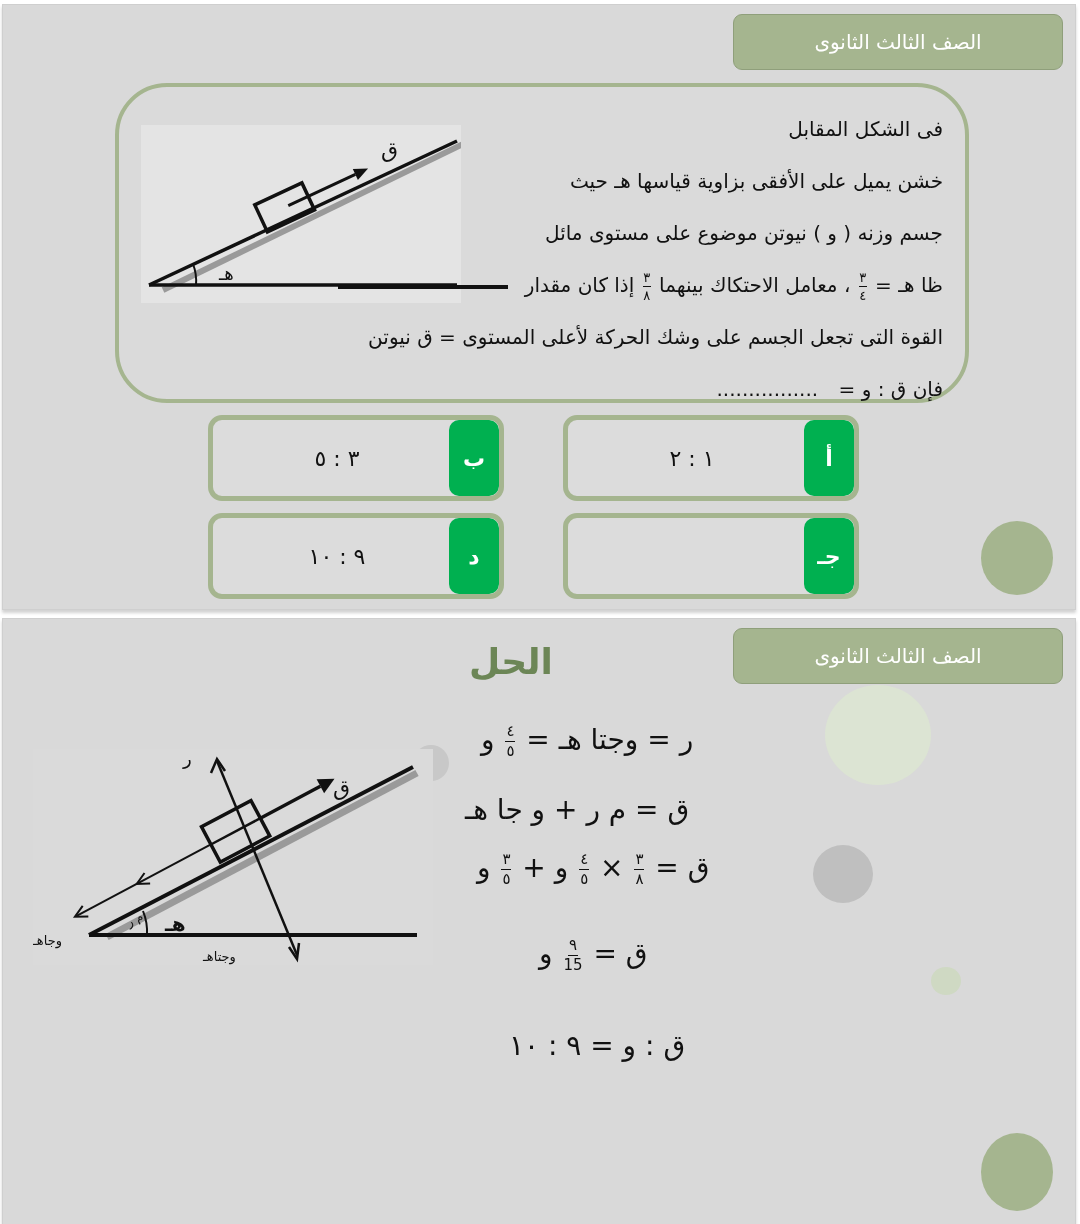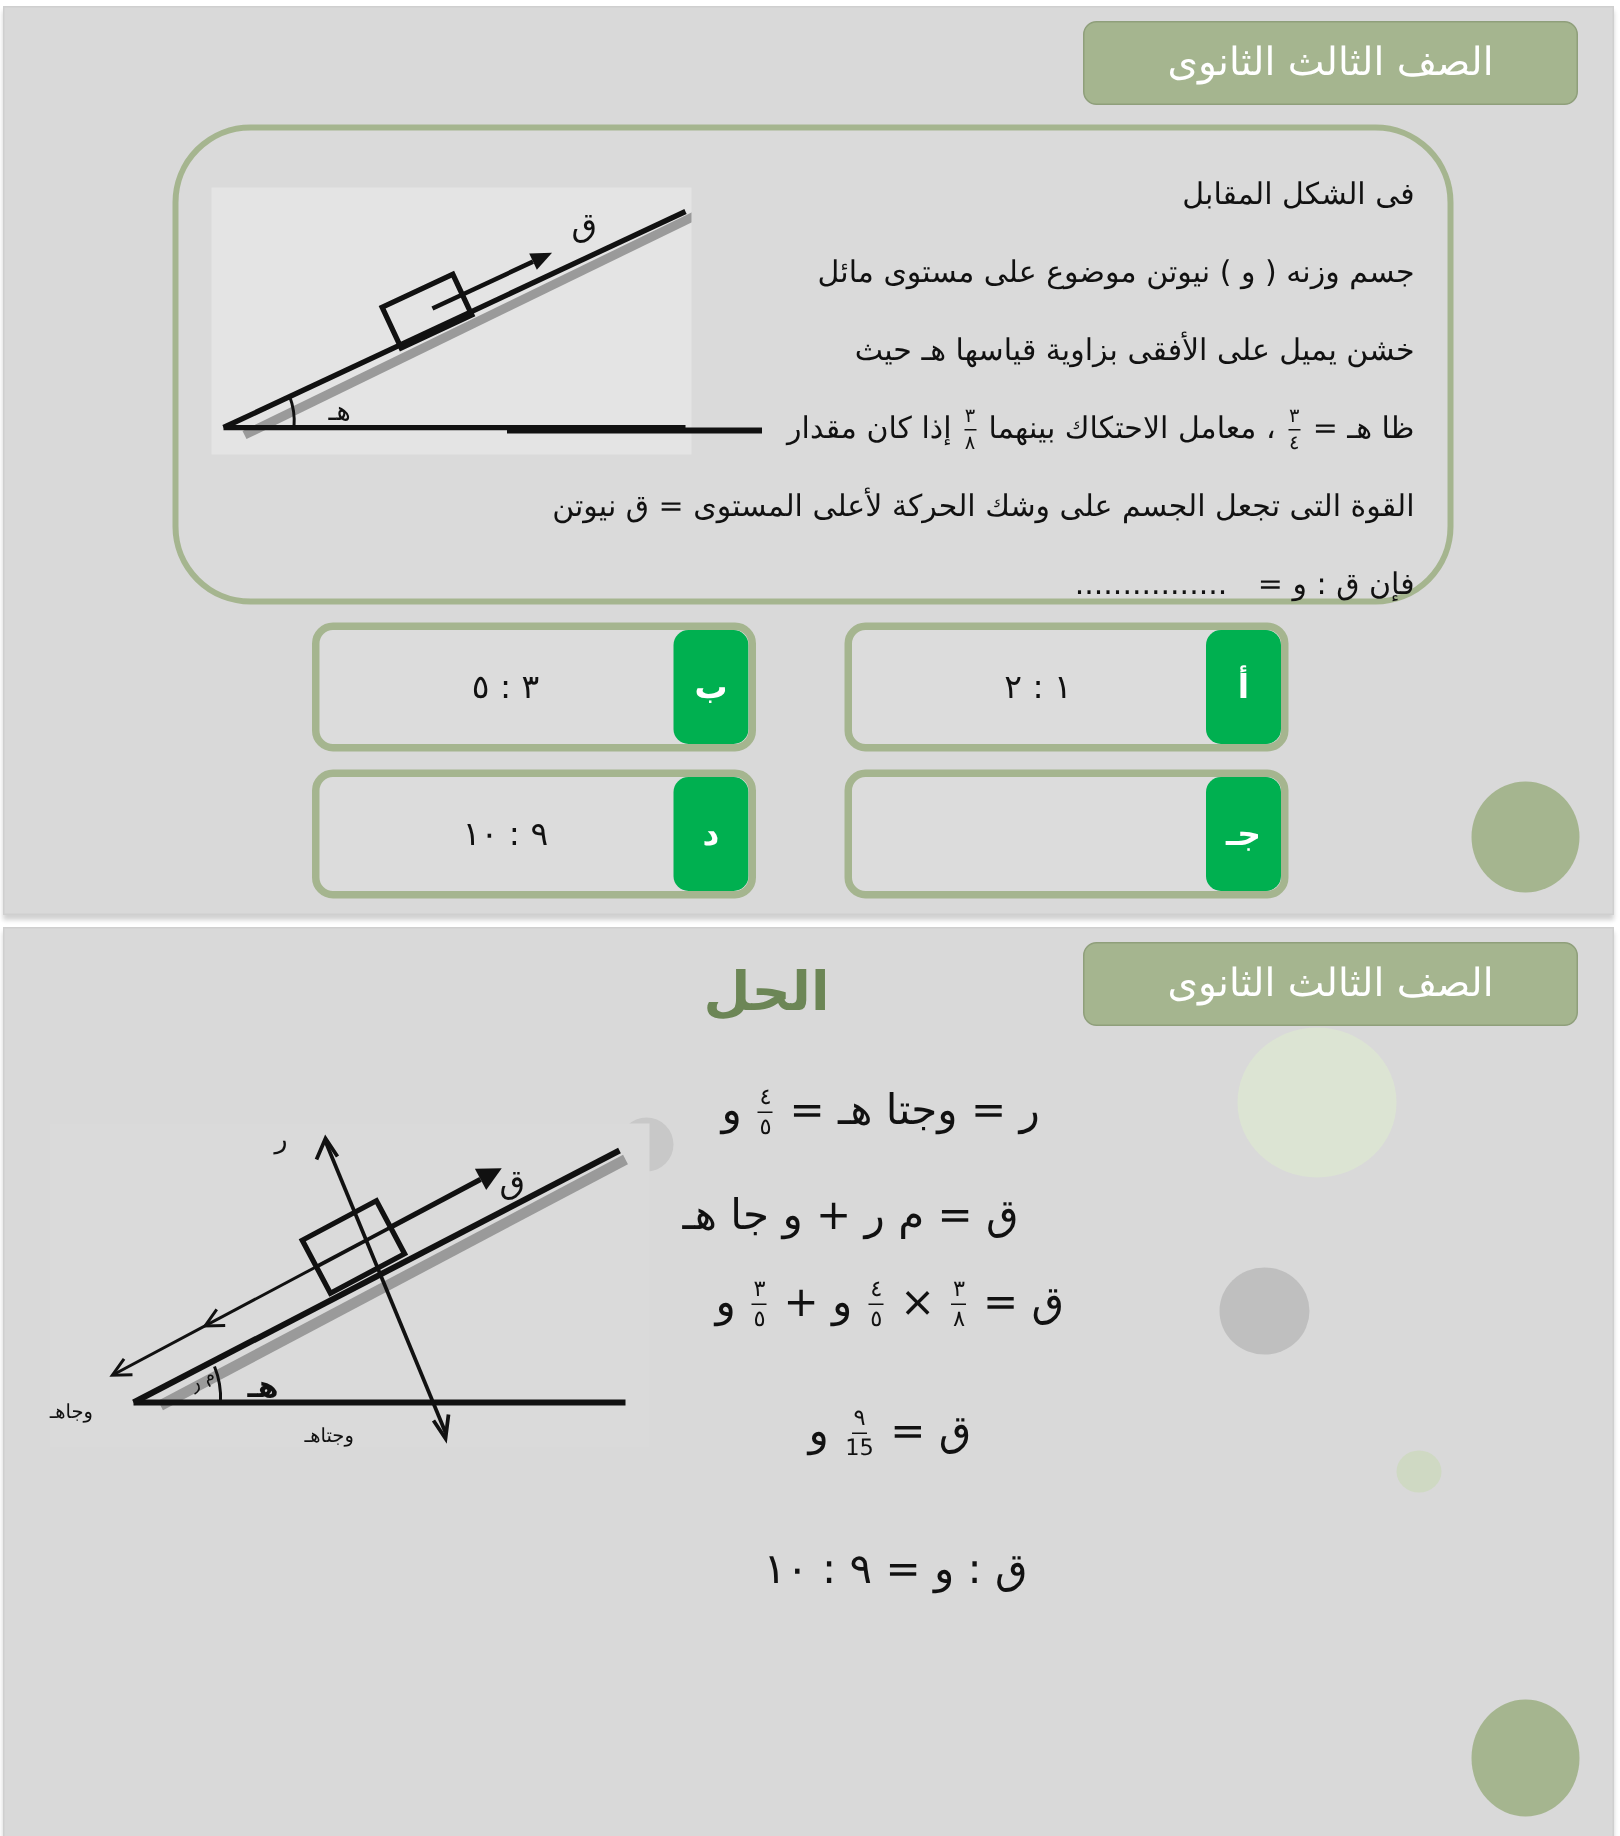--- a/index.html
+++ b/index.html
@@ -8,23 +8,23 @@
       font-family: "DejaVu Sans", sans-serif;
     }
     .slide {
       position: absolute; left: 2px; width: 1072px; background: #d9d9d9;
       border: 1px solid #cfcfcf; box-shadow: 0 3px 3px rgba(0,0,0,0.18);
     }
     #slide1 { top: 4px; height: 604px; }
     #slide2 { top: 618px; height: 606px; }
 
     .grade-badge {
-      position: absolute; right: 23px; width: 328px; height: 54px;
+      position: absolute; right: 12px; width: 328px; height: 54px;
       background: #a5b58f; border: 1.5px solid #8f9f7b; border-radius: 9px;
-      color: #ffffff; font-size: 26px; direction: rtl;
+      color: #ffffff; font-size: 20px; direction: rtl;
       display: flex; align-items: center; justify-content: center;
     }
     #slide1 .grade-badge { top: 9px; }
     #slide2 .grade-badge { top: 9px; }
 
     .question-box {
       position: absolute; left: 112px; top: 78px; width: 846px; height: 312px;
       border: 4px solid #a5b58f; border-radius: 52px; background: #dadada;
     }
     .figure {
@@ -82,22 +82,22 @@
           <polygon points="78,-21 92,-15 78,-9" fill="#111"></polygon>
         </g>
         <path d="M 55 160 A 47 47 0 0 0 52 139" fill="none" stroke="#111" stroke-width="2"></path>
         <text x="240" y="32" font-size="22" fill="#111">ق</text>
         <text x="78" y="155" font-size="18" fill="#111">هـ</text>
       </svg>
     </div>
 
     <div class="question-text">
       <div class="line">فى الشكل المقابل</div>
+      <div class="line">خشن يميل على الأفقى بزاوية قياسها هـ حيث</div>
       <div class="line">جسم وزنه ( و ) نيوتن موضوع على مستوى مائل</div>
-      <div class="line">خشن يميل على الأفقى بزاوية قياسها هـ حيث</div>
       <div class="line">
         <span>ظا هـ =</span>
         <span class="frac">
           <span>٣</span>
           <span class="bar"></span>
           <span>٤</span>
         </span>
         <span>، معامل الاحتكاك بينهما</span>
         <span class="frac">
           <span>٣</span>
@@ -174,21 +174,21 @@
   <div class="eq" style="left:478px; top:104px;">
     <span>ر = وجتا هـ =</span>
     <span class="frac">
       <span>٤</span>
       <span class="bar"></span>
       <span>٥</span>
     </span>
     <span>و</span>
   </div>
 
-  <div class="eq" style="left:452px; top:174px;">ق = م ر + و جا هـ</div>
+  <div class="eq" style="left:462px; top:174px;">ق = م ر + و جا هـ</div>
 
   <div class="eq" style="left:474px; top:232px;">
     <span>ق =</span>
     <span class="frac">
       <span>٣</span>
       <span class="bar"></span>
       <span>٨</span>
     </span>
     <span>×</span>
     <span class="frac">

